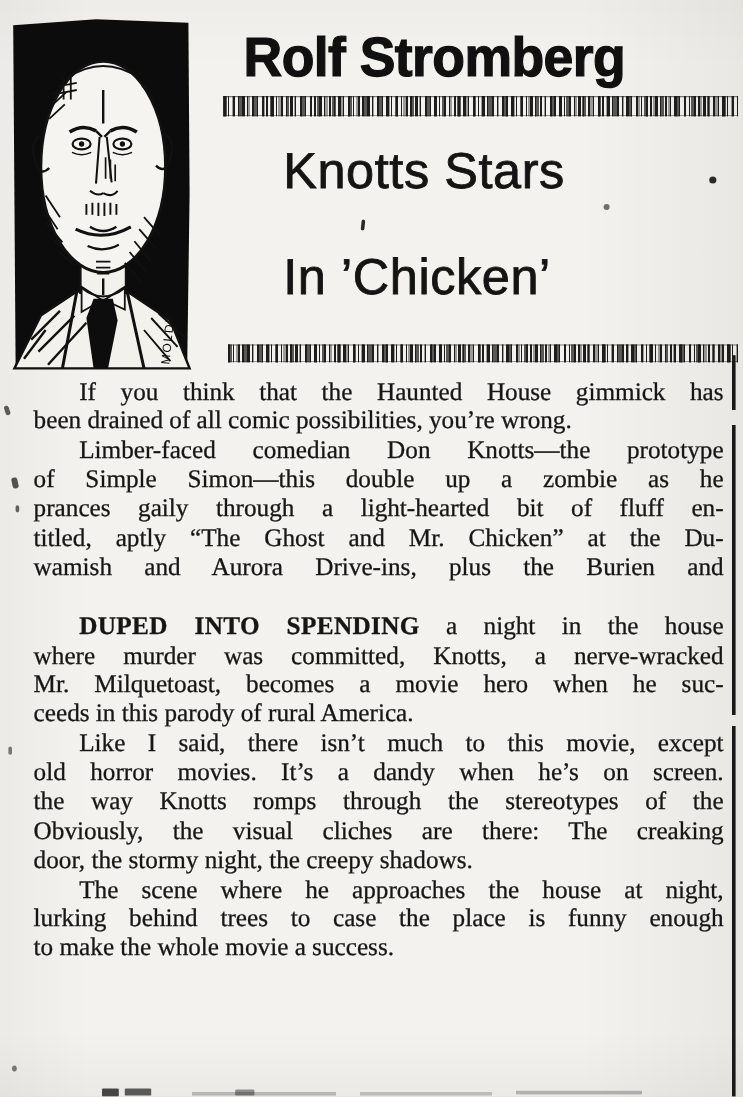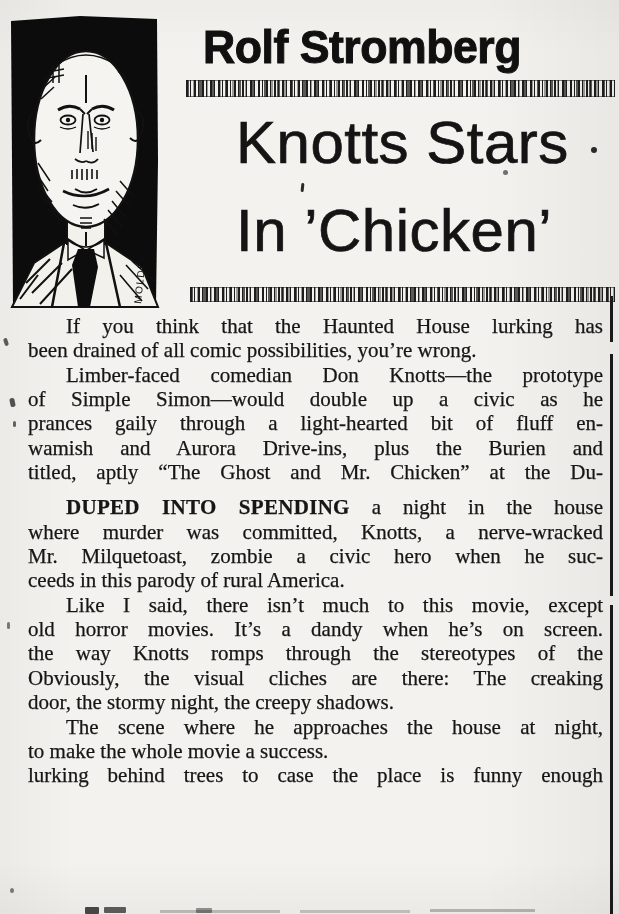--- a/index.html
+++ b/index.html
@@ -27,28 +27,28 @@
     background-image:
       repeating-linear-gradient(90deg, #1d1d1d 0 2px, rgba(0,0,0,0) 2px 4px, #1d1d1d 4px 5px, rgba(0,0,0,0) 5px 8px),
       repeating-linear-gradient(90deg, rgba(25,25,25,0.7) 0 3px, rgba(0,0,0,0) 3px 7px, rgba(25,25,25,0.4) 7px 9px, rgba(0,0,0,0) 9px 13px);
     box-shadow: inset 0 1px 0 rgba(20,20,20,0.55), inset 0 -1px 0 rgba(20,20,20,0.55);
   }
   .rule-top{left:186px;top:80px;width:429px;height:17px;}
   .rule-bottom{left:190px;top:287px;width:425px;height:15px;}
   
   .headline{
     position:absolute;left:236px;top:99px;margin:0;
-    font-family:"Liberation Sans", sans-serif;font-weight:400;font-size:60px;
+    font-family:"Liberation Sans", sans-serif;font-weight:400;font-size:42px;
     line-height:88px;color:#141414;-webkit-text-stroke:0.7px #141414;
     letter-spacing:0.5px;white-space:nowrap;
   }
   
   .body-col{position:absolute;left:28px;top:314px;width:575px;}
   .para{margin:0;}
-  .para.space-before{margin-top:11px;}
+  .para.space-before{margin-top:25px;}
   .line{
     font-size:21px;line-height:24.35px;
     text-align:justify;text-align-last:justify;text-justify:inter-word;
     -webkit-text-stroke:0.25px #161616;white-space:normal;
   }
   .line.first{text-indent:38px;}
   .line.last{text-align-last:left;}
   .line b{font-weight:700;letter-spacing:0.3px;}
   
   .col-rule{
@@ -138,47 +138,47 @@
 
   <div class="byline">Rolf Stromberg</div>
 
   <div class="rule rule-top"></div>
   <div class="rule rule-bottom"></div>
 
   <h1 class="headline"><span>Knotts Stars</span><br><span>In ’Chicken’</span></h1>
 
   <div class="body-col" id="article-body">
       <div class="para">
-        <div class="line first">If you think that the Haunted House lurking has</div>
+        <div class="line first">If you think that the Haunted House gimmick has</div>
         <div class="line last">been drained of all comic possibilities, you’re wrong.</div>
       </div>
       <div class="para">
         <div class="line first">Limber-faced comedian Don Knotts—the prototype</div>
-        <div class="line">of Simple Simon—would double up a civic as he</div>
+        <div class="line">of Simple Simon—this double up a zombie as he</div>
         <div class="line">prances gaily through a light-hearted bit of fluff en-</div>
+        <div class="line">titled, aptly “The Ghost and Mr. Chicken” at the Du-</div>
         <div class="line">wamish and Aurora Drive-ins, plus the Burien and</div>
-        <div class="line">titled, aptly “The Ghost and Mr. Chicken” at the Du-</div>
       </div>
       <div class="para space-before">
         <div class="line first"><b>DUPED INTO SPENDING</b> a night in the house</div>
         <div class="line">where murder was committed, Knotts, a nerve-wracked</div>
-        <div class="line">Mr. Milquetoast, zombie a civic hero when he suc-</div>
+        <div class="line">Mr. Milquetoast, becomes a movie hero when he suc-</div>
         <div class="line last">ceeds in this parody of rural America.</div>
       </div>
       <div class="para">
         <div class="line first">Like I said, there isn’t much to this movie, except</div>
         <div class="line">old horror movies. It’s a dandy when he’s on screen.</div>
         <div class="line">the way Knotts romps through the stereotypes of the</div>
         <div class="line">Obviously, the visual cliches are there: The creaking</div>
         <div class="line last">door, the stormy night, the creepy shadows.</div>
       </div>
       <div class="para">
         <div class="line first">The scene where he approaches the house at night,</div>
+        <div class="line">lurking behind trees to case the place is funny enough</div>
         <div class="line last">to make the whole movie a success.</div>
-        <div class="line">lurking behind trees to case the place is funny enough</div>
       </div>
     </div>
 
   <div class="col-rule"></div>
 
   <div class="artifact a1"></div>
   <div class="artifact a2"></div>
   <div class="artifact a3"></div>
   <div class="artifact a4"></div>
   <div class="artifact a5"></div>

